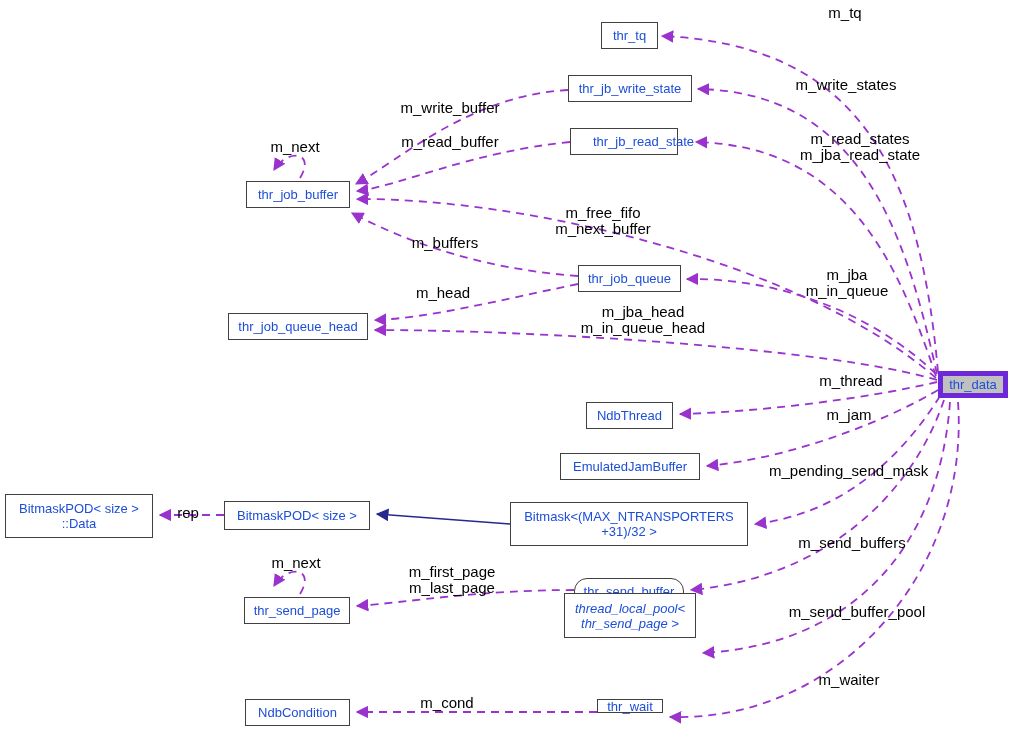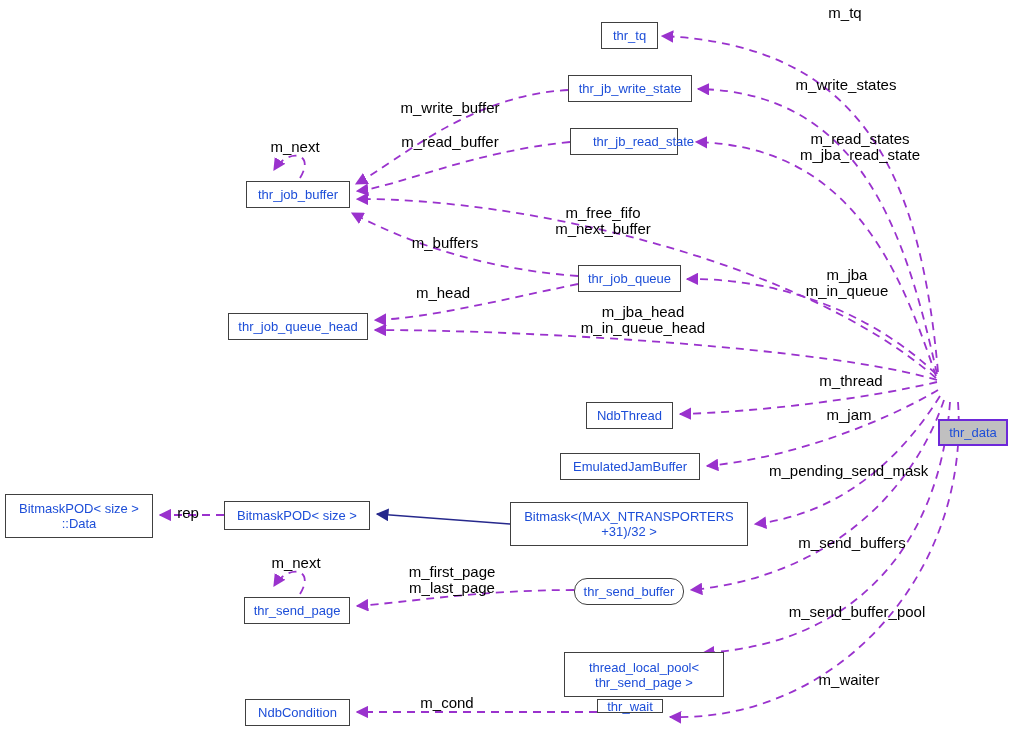--- a/index.html
+++ b/index.html
@@ -33,22 +33,21 @@
     line-height: 15px;
     display: flex;
     align-items: center;
     justify-content: center;
     text-align: center;
     white-space: pre-line;
     z-index: 5;
   }
   .node.filled {
     background: #c0c0c0;
-    border: 2px solid #6d28d9;
-    margin-top: 48px;
+    border: 5px solid #6d28d9;
   }
   .edge-label {
     position: absolute;
     font-size: 15px;
     line-height: 16px;
     color: #000000;
     text-align: center;
     white-space: pre-line;
     z-index: 4;
   }
@@ -170,21 +169,21 @@
   </div>
 
   <div class="node" style="left:244px;top:597px;width:106px;height:27px;">
     <span>thr_send_page</span>
   </div>
 
   <div class="node" style="left:574px;top:578px;width:110px;height:27px;border-radius:13px;">
     <span>thr_send_buffer</span>
   </div>
 
-  <div class="node" style="left:564px;top:652px;width:160px;height:45px;">
+  <div class="node" style="left:564px;top:593px;width:132px;height:45px;font-style:italic;">
     <span>thread_local_pool&lt;
 thr_send_page &gt;</span>
   </div>
 
   <div class="node" style="left:245px;top:699px;width:105px;height:27px;">
     <span>NdbCondition</span>
   </div>
 
   <div class="node" style="left:597px;top:699px;width:66px;height:14px;">
     <span>thr_wait</span>

